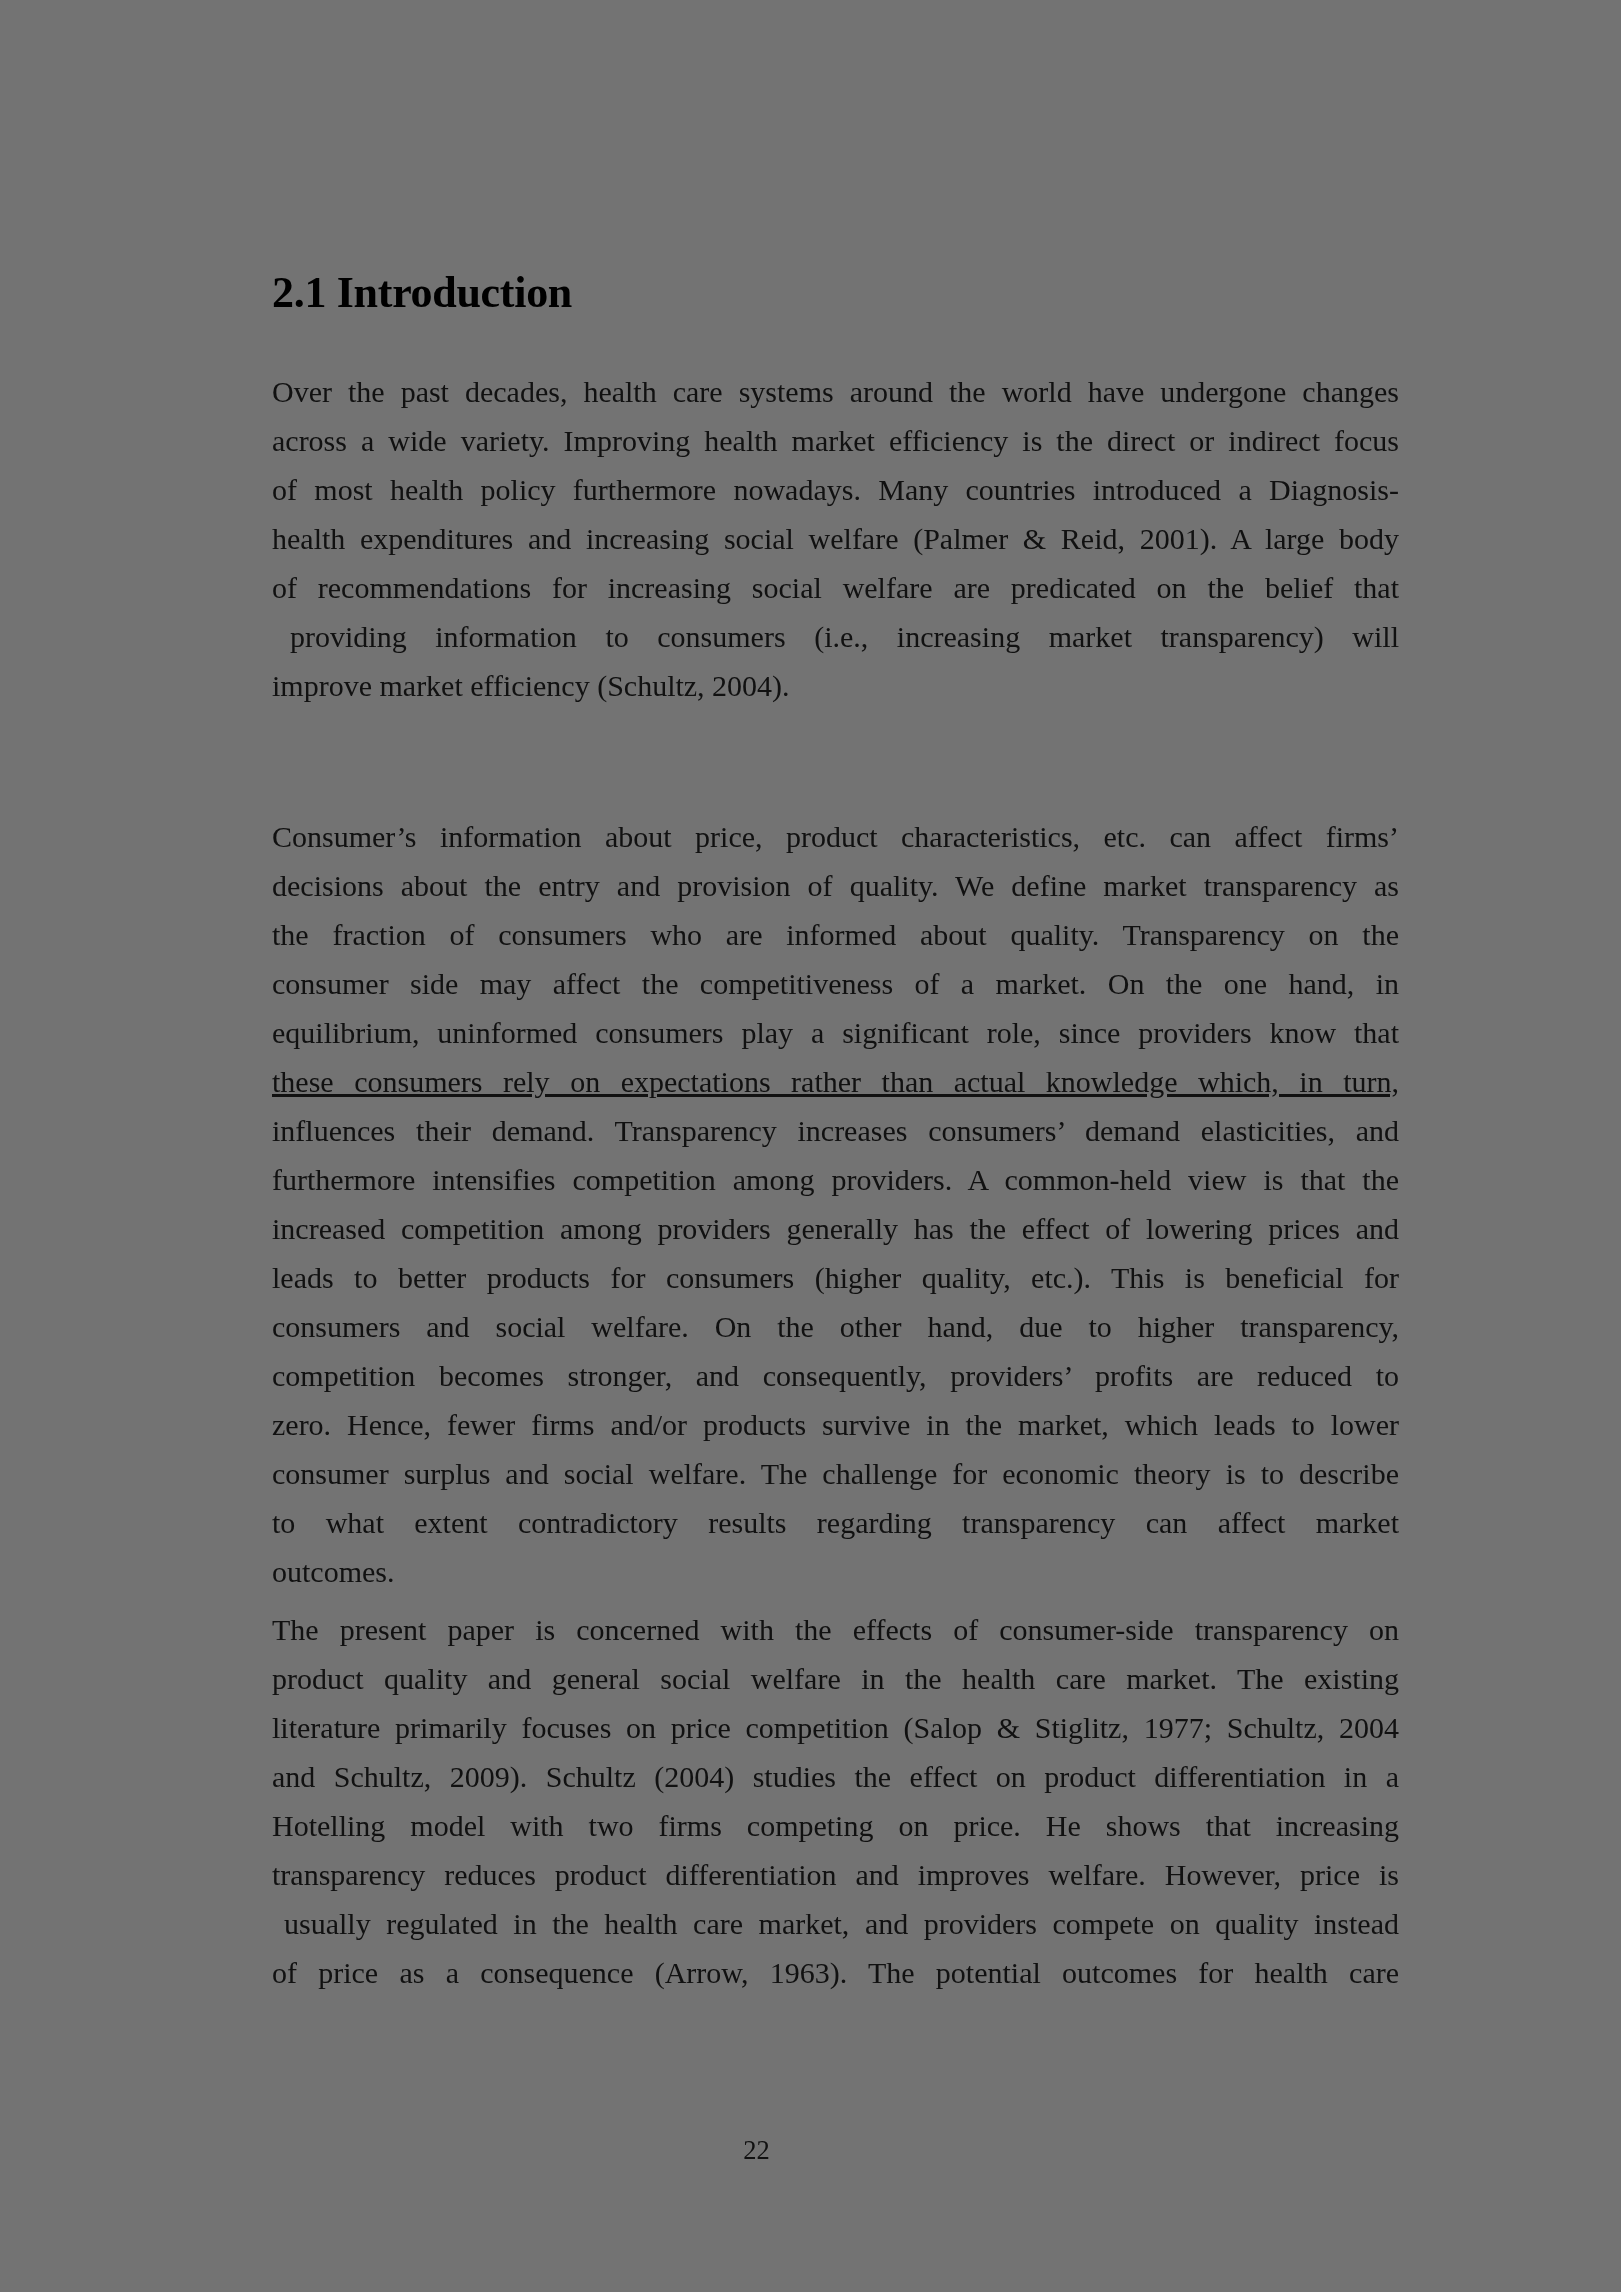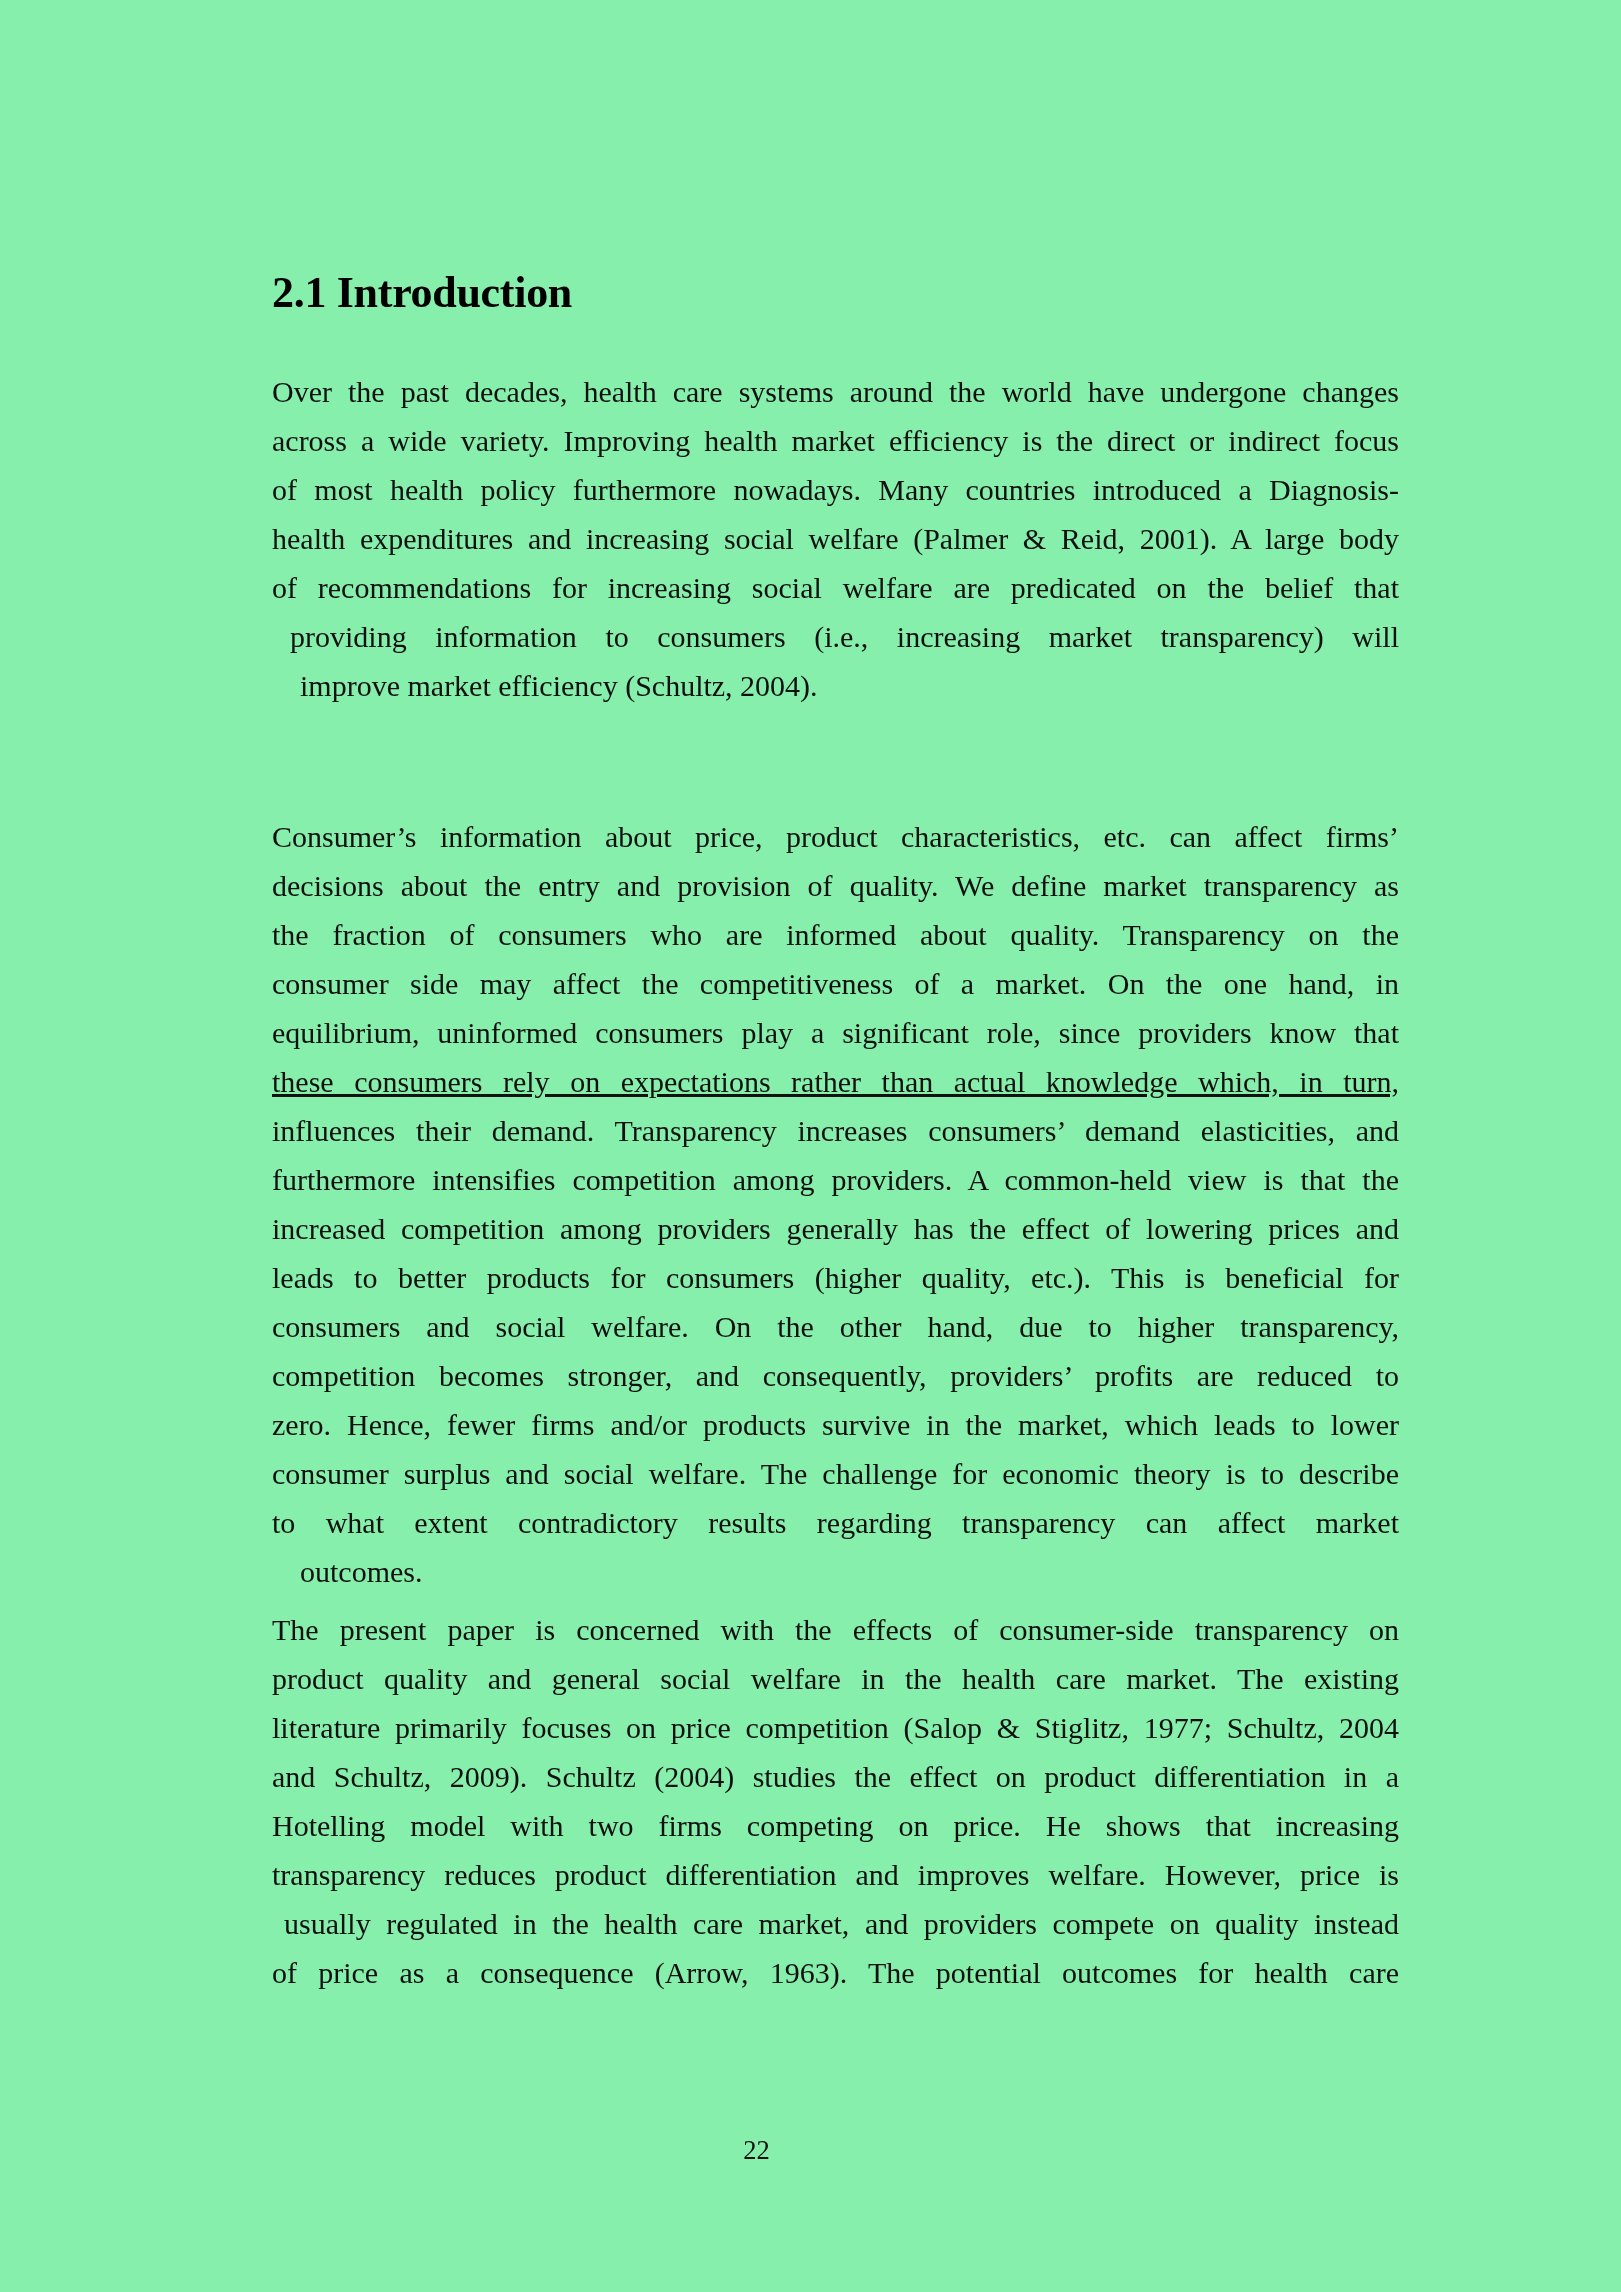--- a/index.html
+++ b/index.html
@@ -1,34 +1,34 @@
 <!DOCTYPE html>
 <html><head>
 <meta charset="utf-8">
 <style>
   html, body { margin: 0; padding: 0; background: #ffffff; }
   body { width: 1621px; height: 2293px; position: relative; overflow: hidden; }
-  .page { position: absolute; left: 0; top: 0; width: 1621px; height: 2293px; background: #86efac; }
+  .page { position: absolute; left: 0; top: 0; width: 1621px; height: 2293px; background: #737373; }
   .heading {
     position: absolute; left: 272px; top: 267px;
     font-family: "Liberation Serif", "DejaVu Serif", serif;
     font-weight: bold; font-size: 44px; color: #000; margin: 0;
     letter-spacing: -0.3px;
   }
   .para {
     position: absolute; left: 272px; width: 1127px;
     font-family: "Liberation Serif", "DejaVu Serif", serif;
     font-size: 30px; color: #111; margin: 0;
   }
   .line {
     display: block; height: 49px; line-height: 49px;
     text-align: justify; text-align-last: justify; white-space: nowrap;
     overflow: visible;
   }
-  .line.last { text-align: left; text-align-last: left; margin-left: 28px; }
+  .line.last { text-align: left; text-align-last: left; }
   .pagenum {
     position: absolute; left: 0; width: 1513px; top: 2135px; text-align: center;
     font-family: "Liberation Serif", "DejaVu Serif", serif; font-size: 26.5px; color: #111;
   }
 </style>
 </head>
 <body>
 
 <div class="page">
   <h2 class="heading">2.1 Introduction</h2>

